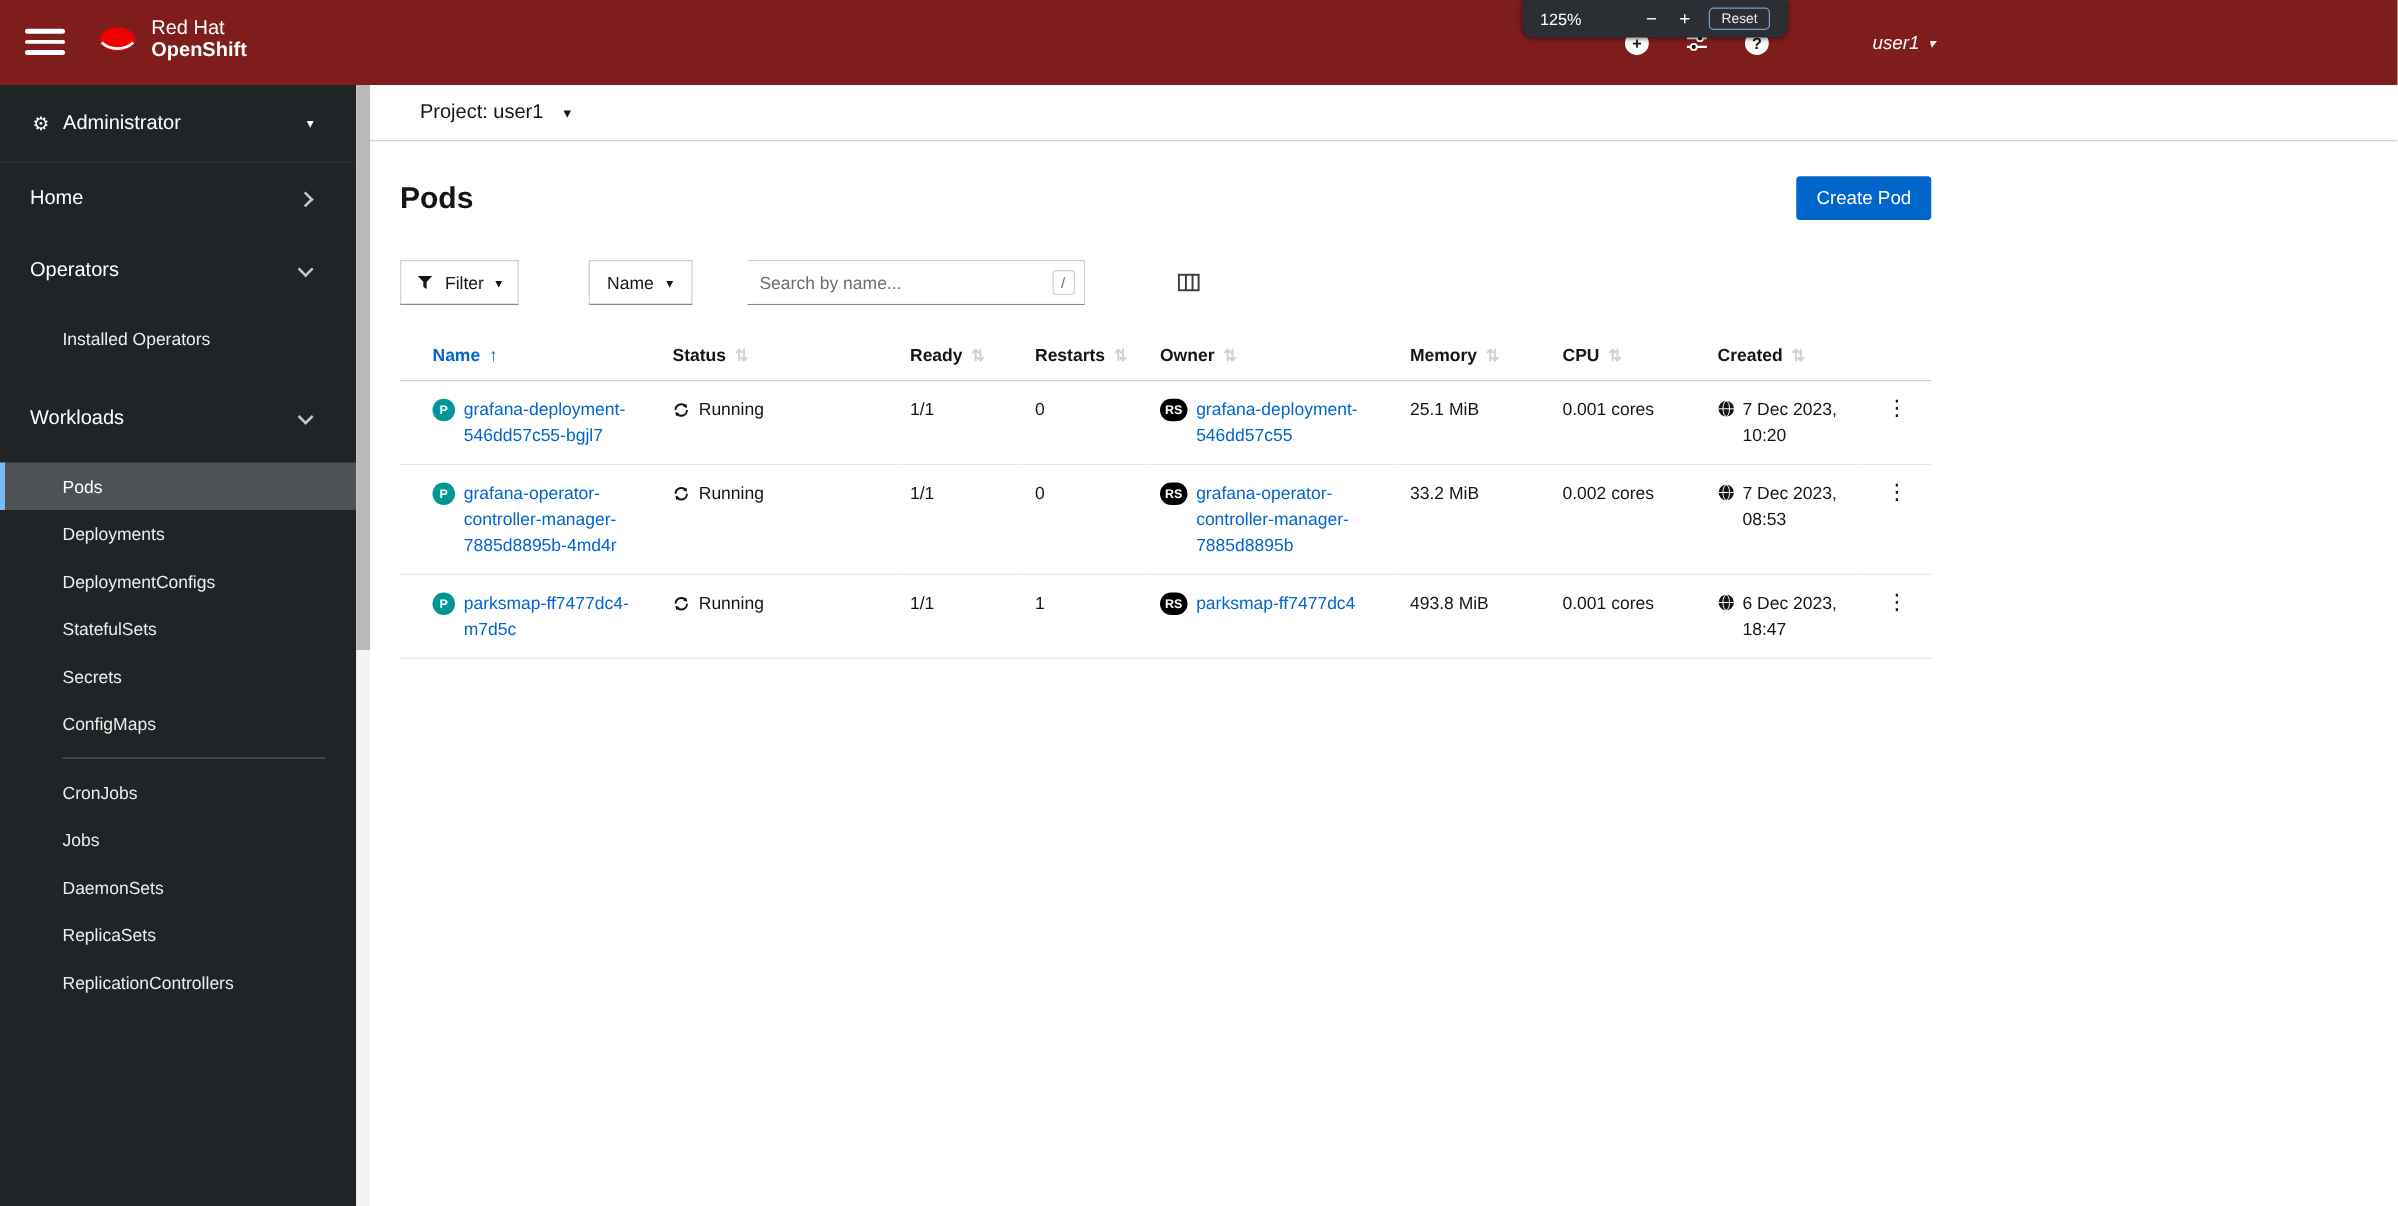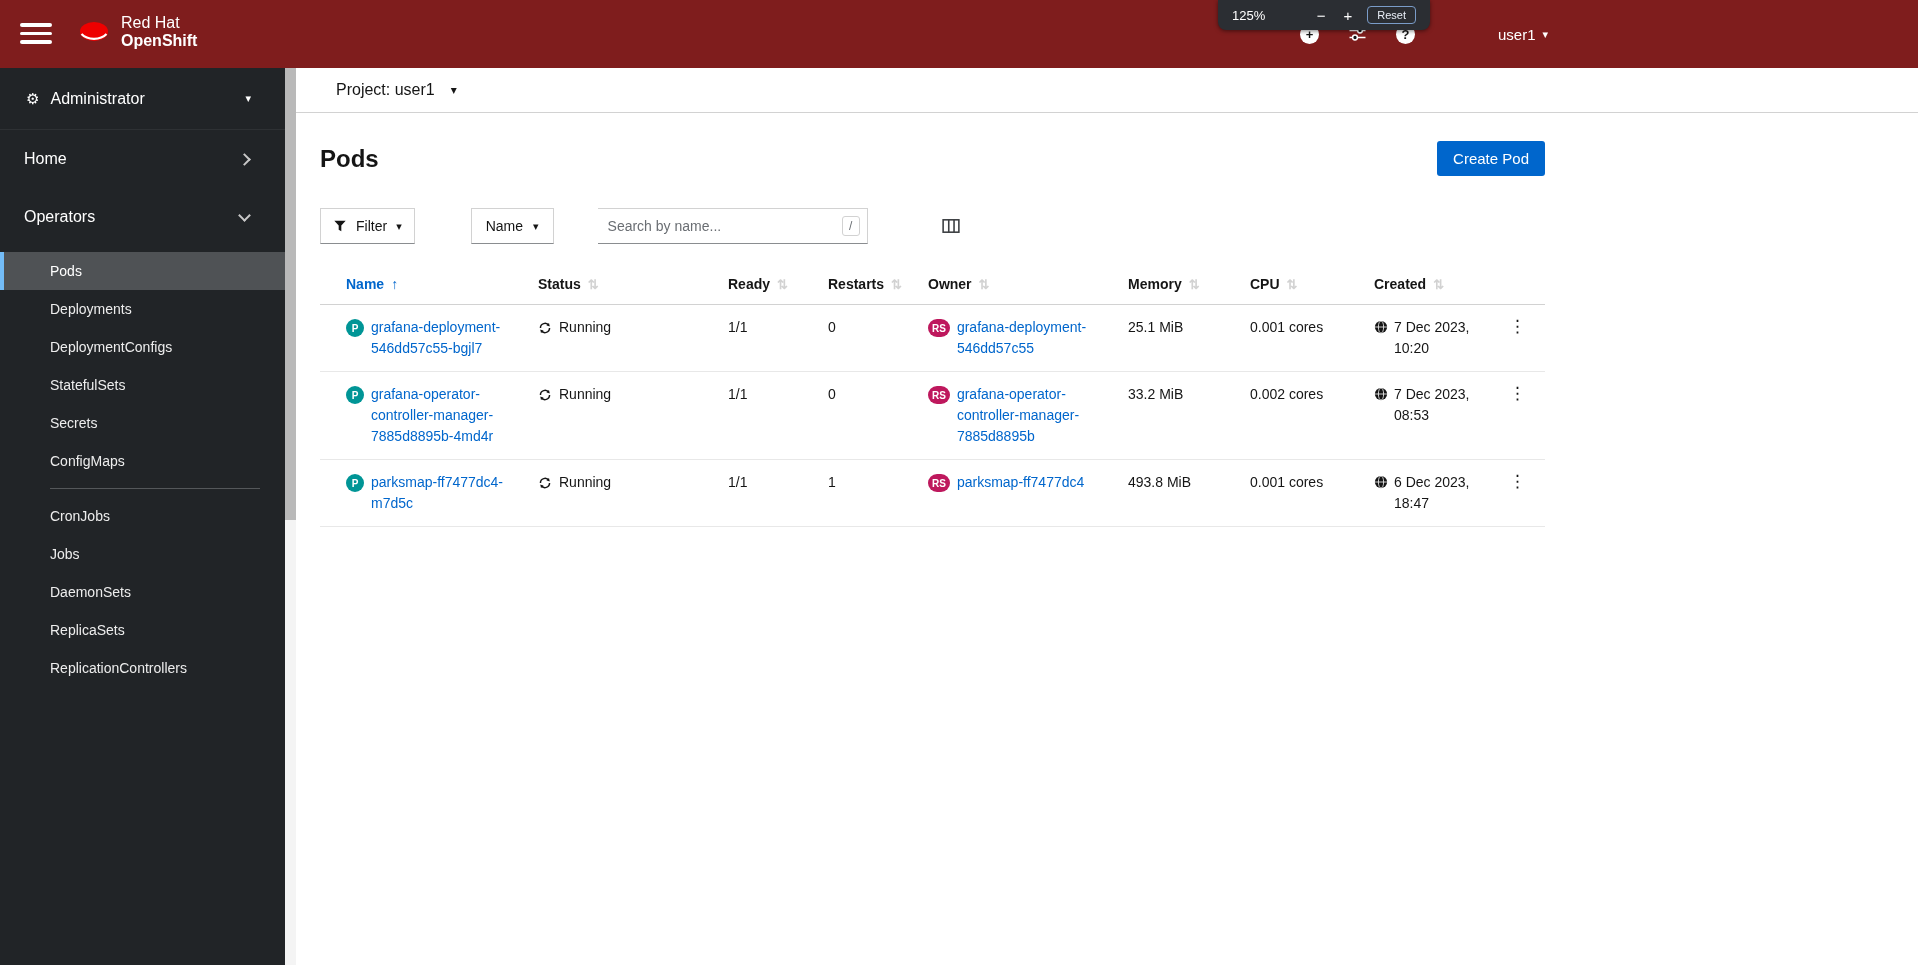--- a/index.html
+++ b/index.html
@@ -13,21 +13,21 @@
   .brand { position:absolute; left:76px; top:14px; display:flex; align-items:center; }
   .brand-text { margin-left:9px; color:#fff; line-height:18px; font-size:16px; }
   .brand-text .l1 { font-weight:400; }
   .brand-text .l2 { font-weight:700; }
 
   .mast-right { position:absolute; left:1300px; top:0; height:68px; display:flex; align-items:center; }
   .circle-icon { width:19px; height:19px; border-radius:50%; background:#fff; color:#151515;
     font-size:13px; font-weight:700; display:flex; align-items:center; justify-content:center; }
   .mast-icon-btn { background:none; border:none; cursor:pointer; margin-right:29px; display:flex; align-items:center; }
   .user-menu { display:flex; align-items:center; gap:7px; margin-left:54px; color:#fff; font-size:15px;
-    background:none; border:none; cursor:pointer; }
+    background:none; border:none; cursor:pointer;font-style:italic; }
   .caret { font-size:11px; color:inherit; }
 
   
   .zoom-popup { position:absolute; left:1218px; top:0; width:212px; height:30px; background:#2b2e33;
     border-radius:0 0 8px 8px; display:flex; align-items:center; padding:0 14px; color:#fff;
     font-size:13px; z-index:6; box-shadow:0 1px 4px rgba(0,0,0,.5); }
   .zoom-btn { background:none; border:none; color:#fff; font-size:15px; cursor:pointer; line-height:1; }
   .zoom-minus { margin-left:auto; }
   .zoom-plus { margin-left:18px; }
   .zoom-reset { margin-left:15px; font-size:11px; padding:2px 9px; border:1px solid #7a9cc9;
@@ -79,21 +79,21 @@
     border-bottom:1px solid #d2d2d2; cursor:pointer; white-space:nowrap; }
   .pods-table th:first-child, .pods-table td:first-child { padding-left:26px; }
   .pods-table th.sorted .th-label { color:#0066cc; }
   .sort-asc { color:#0066cc; margin-left:7px; font-size:14px; }
   .sort-icon { color:#d2d2d2; margin-left:7px; font-size:13px; }
   .pods-table td { font-size:14px; padding:12px 10px; border-bottom:1px solid #e8e8e8; vertical-align:top; line-height:21px; }
   .cell-flex { display:flex; align-items:flex-start; }
   .badge { flex:0 0 auto; height:18px; min-width:18px; border-radius:10px; color:#fff; font-size:10px;
     font-weight:700; display:flex; align-items:center; justify-content:center; margin:2px 7px 0 0; padding:0 4px; }
   .badge.pod { background:#009596; }
-  .badge.rs  { background:#be185d; }
+  .badge.rs  { background:#000000; }
   a.res-link { color:#0066cc; text-decoration:none; cursor:pointer; }
   .status-cell { display:flex; align-items:center; gap:7px; }
   .created-cell { display:flex; gap:6px; }
   .created-cell svg { flex:0 0 auto; margin-top:3px; }
   .kebab-btn { background:none; border:none; font-size:17px; color:#151515; cursor:pointer; padding:0 8px; line-height:20px; }
   td.kebab-cell { text-align:center; }
 </style>
 </head>
 <body>
 
@@ -152,21 +152,30 @@
 
   <div class="nav-section-head">
     <span>Home</span>
     <span class="chev right"></span>
   </div>
 
   <div class="nav-section-head">
     <span>Operators</span>
     <span class="chev down"></span>
   </div>
-
+  <ul class="nav-sub">
+    <li>
+        <span>Installed Operators</span>
+      </li>
+  </ul>
+
+  <div class="nav-section-head">
+    <span>Workloads</span>
+    <span class="chev down"></span>
+  </div>
   <ul class="nav-sub">
     <li class="active">
         <span>Pods</span>
       </li>
     <li>
         <span>Deployments</span>
       </li>
     <li>
         <span>DeploymentConfigs</span>
       </li>

